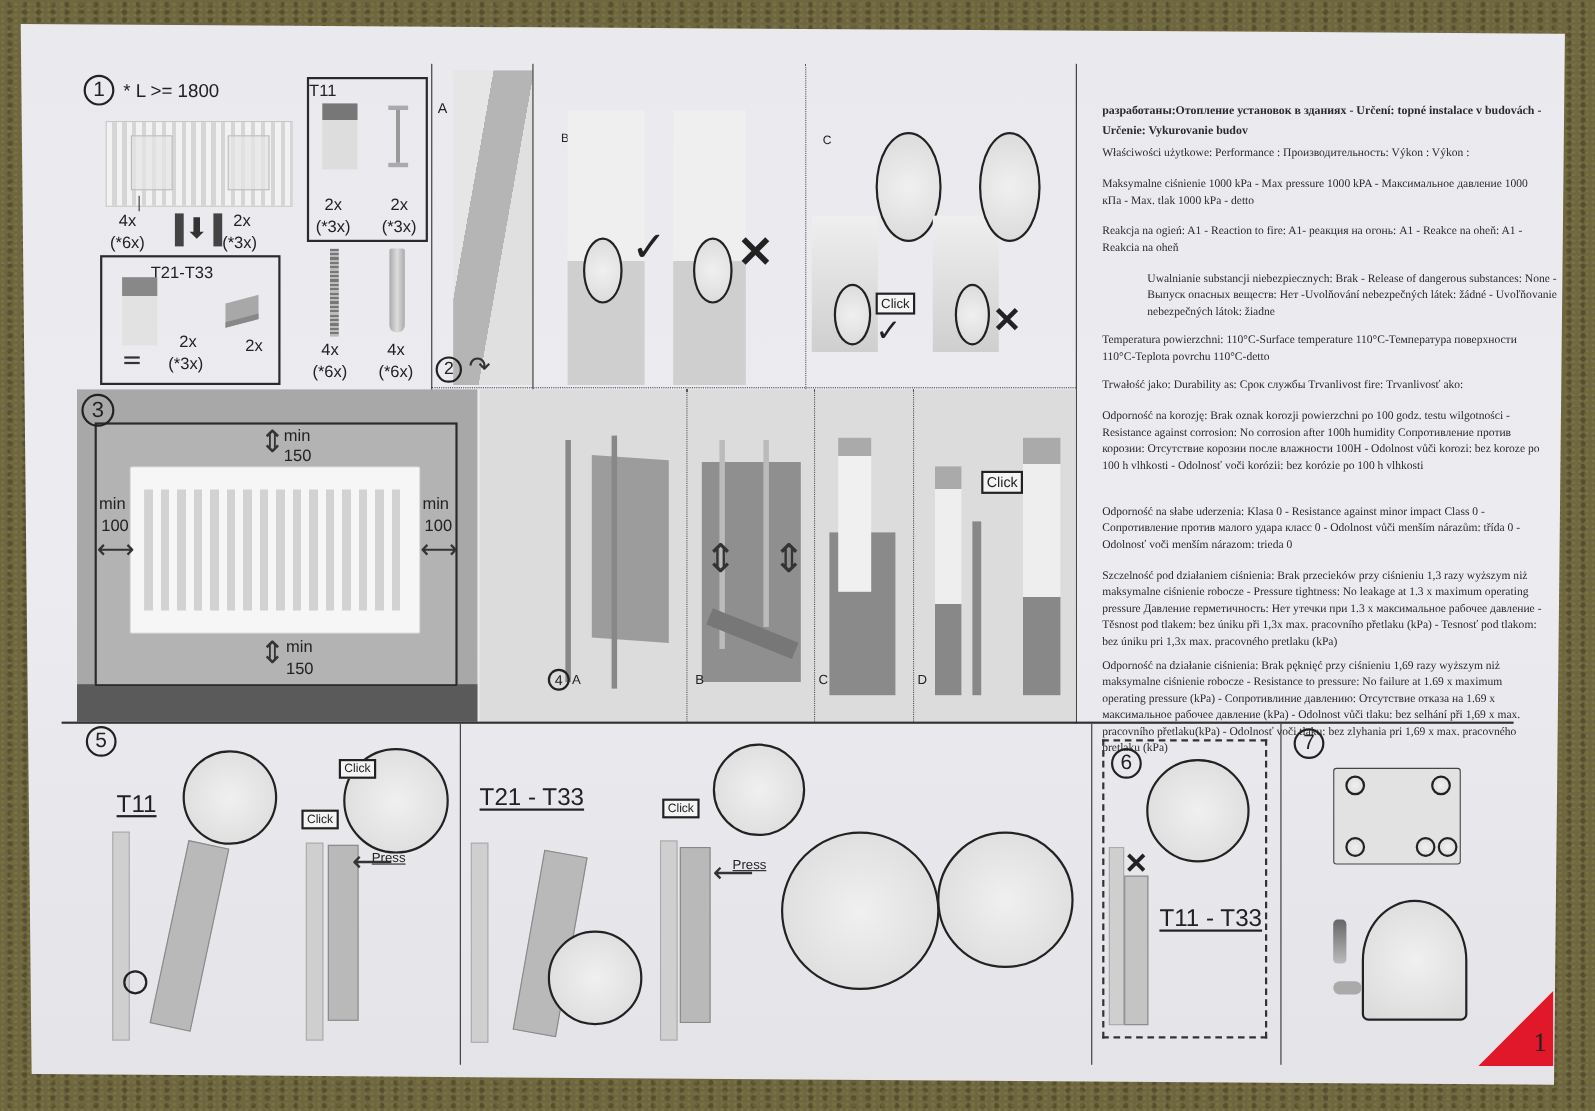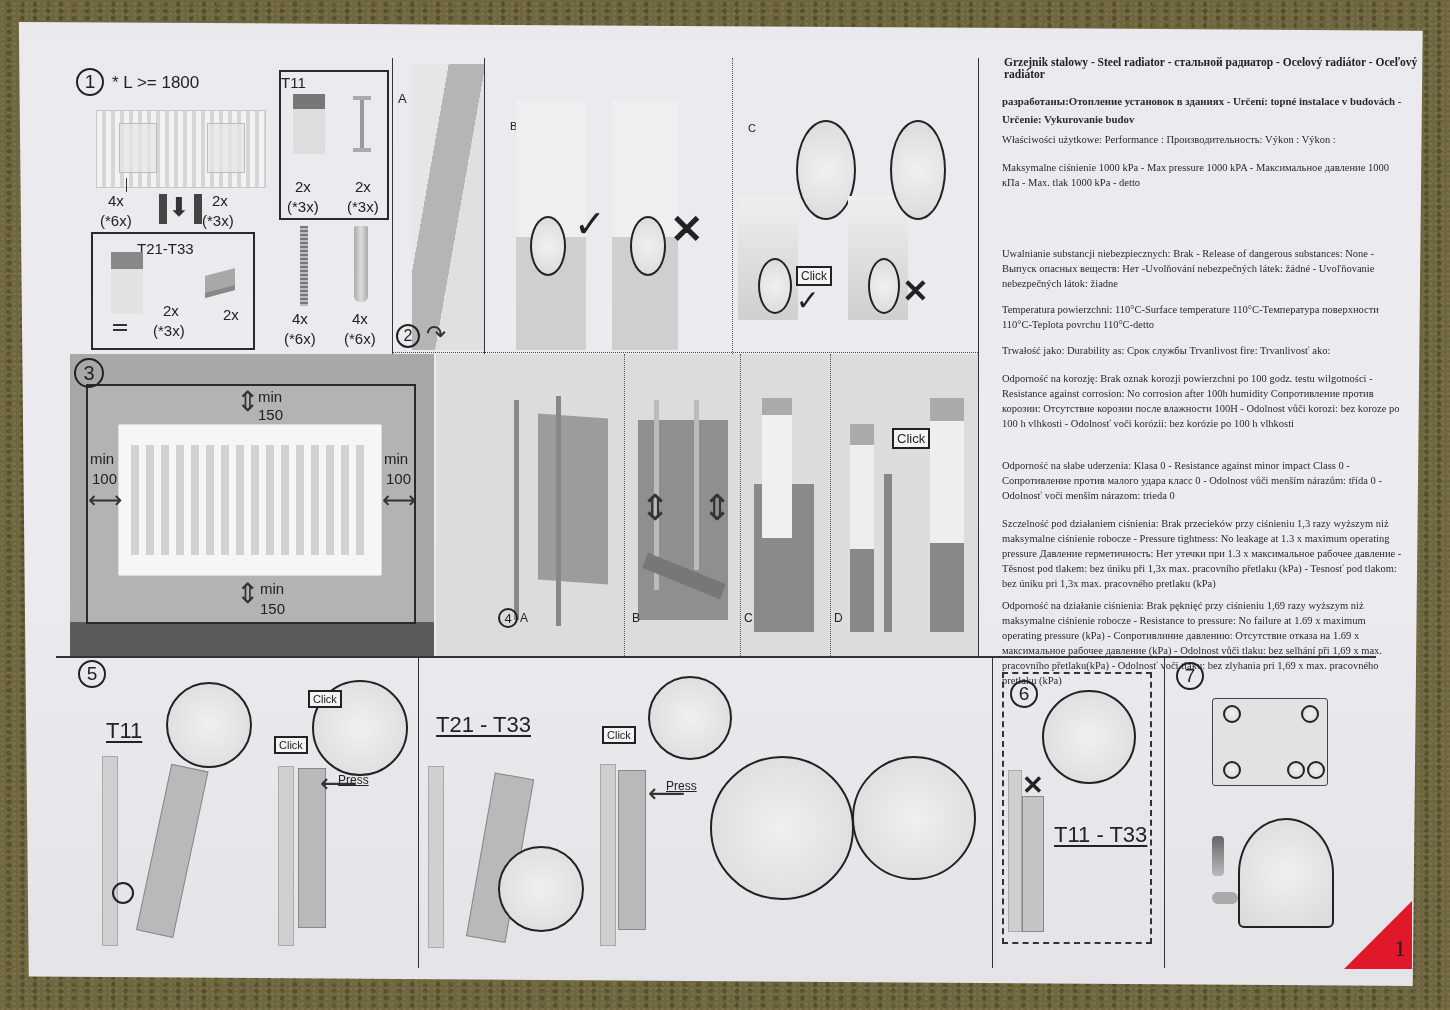--- a/index.html
+++ b/index.html
@@ -216,26 +216,26 @@
     <div class="vdot" style="left:394px;top:0;height:302px;"></div>
     <div class="abs" style="left:414px;top:70px;width:24px;height:208px;background:linear-gradient(180deg,#aaa 0 10%,#eee 10% 60%,#888 60%);"></div>
     <div class="abs" style="left:448px;top:120px;width:8px;height:158px;background:#888;"></div>
     <div class="abs" style="left:494px;top:44px;width:34px;height:234px;background:linear-gradient(180deg,#aaa 0 10%,#eee 10% 62%,#888 62%);"></div>
     <div class="click-badge" style="left:456px;top:74px;font-size:13px;">Click</div>
     <div class="lbl" style="left:398px;top:258px;font-size:12px;">D</div>
   </div>
 
   <div class="hline" style="left:40px;top:638px;width:1320px;border-top:2px solid #333;"></div>
 
-  <div class="spec-title">Grzejnik stalowy - Steel radiator - стальной радиатор - Ocelový radiátor - Oceľový radiátor</div>
   <div class="spec spec-bold" style="top:76px;">разработаны:Отопление установок в зданиях - Určení: topné instalace v budovách -</div>
   <div class="spec spec-bold" style="top:94px;">Určenie: Vykurovanie budov</div>
   <div class="spec" style="top:114px;">Właściwości użytkowe: Performance : Производительность: Výkon : Výkon :</div>
   <div class="spec" style="top:142px;">Maksymalne ciśnienie 1000 kPa - Max pressure 1000 kPA - Максимальное давление 1000 кПа - Max. tlak 1000 kPa - detto</div>
-  <div class="spec" style="top:228px;">Uwalnianie substancji niebezpiecznych: Brak - Release of dangerous substances: None - Выпуск опасных веществ: Нет -Uvolňování nebezpečných látek: žádné - Uvoľňovanie nebezpečných látok: žiadne</div>
+  <div class="spec" style="top:185px;">Reakcja na ogień: A1 - Reaction to fire: A1- реакция на огонь: A1 - Reakce na oheň: A1 - Reakcia na oheň</div>
+  <div class="spec" style="top:228px;margin-left:41px;">Uwalnianie substancji niebezpiecznych: Brak - Release of dangerous substances: None - Выпуск опасных веществ: Нет -Uvolňování nebezpečných látek: žádné - Uvoľňovanie nebezpečných látok: žiadne</div>
   <div class="spec" style="top:284px;">Temperatura powierzchni: 110°C-Surface temperature 110°C-Температура поверхности 110°C-Teplota povrchu 110°C-detto</div>
   <div class="spec" style="top:325px;">Trwałość jako: Durability as: Срок службы Trvanlivost fire: Trvanlivosť ako:</div>
   <div class="spec" style="top:353px;">Odporność na korozję: Brak oznak korozji powierzchni po 100 godz. testu wilgotności - Resistance against corrosion: No corrosion after 100h humidity Сопротивление против корозии: Отсутствие корозии после влажности 100H - Odolnost vůči korozi: bez koroze po 100 h vlhkosti - Odolnosť voči korózii: bez korózie po 100 h vlhkosti</div>
   <div class="spec" style="top:440px;">Odporność na słabe uderzenia: Klasa 0 - Resistance against minor impact Class 0 - Сопротивление против малого удара класс 0 - Odolnost vůči menším nárazům: třída 0 - Odolnosť voči menším nárazom: trieda 0</div>
   <div class="spec" style="top:498px;">Szczelność pod działaniem ciśnienia: Brak przecieków przy ciśnieniu 1,3 razy wyższym niż maksymalne ciśnienie robocze - Pressure tightness: No leakage at 1.3 x maximum operating pressure Давление герметичность: Нет утечки при 1.3 x максимальное рабочее давление - Těsnost pod tlakem: bez úniku při 1,3x max. pracovního přetlaku (kPa) - Tesnosť pod tlakom: bez úniku pri 1,3x max. pracovného pretlaku (kPa)</div>
   <div class="spec" style="top:580px;">Odporność na działanie ciśnienia: Brak pęknięć przy ciśnieniu 1,69 razy wyższym niż maksymalne ciśnienie robocze - Resistance to pressure: No failure at 1.69 x maximum operating pressure (kPa) - Сопротивлиние давлению: Отсутствие отказа на 1.69 x максимальное рабочее давление (kPa) - Odolnost vůči tlaku: bez selhání při 1,69 x max. pracovního přetlaku(kPa) - Odolnosť voči tlaku: bez zlyhania pri 1,69 x max. pracovného pretlaku (kPa)</div>
 
   <div class="num-circle" style="left:62px;top:642px;">5</div>
   <div class="title-u" style="left:90px;top:700px;">T11</div>
   <div class="wall" style="left:86px;top:738px;width:16px;height:190px;"></div>

